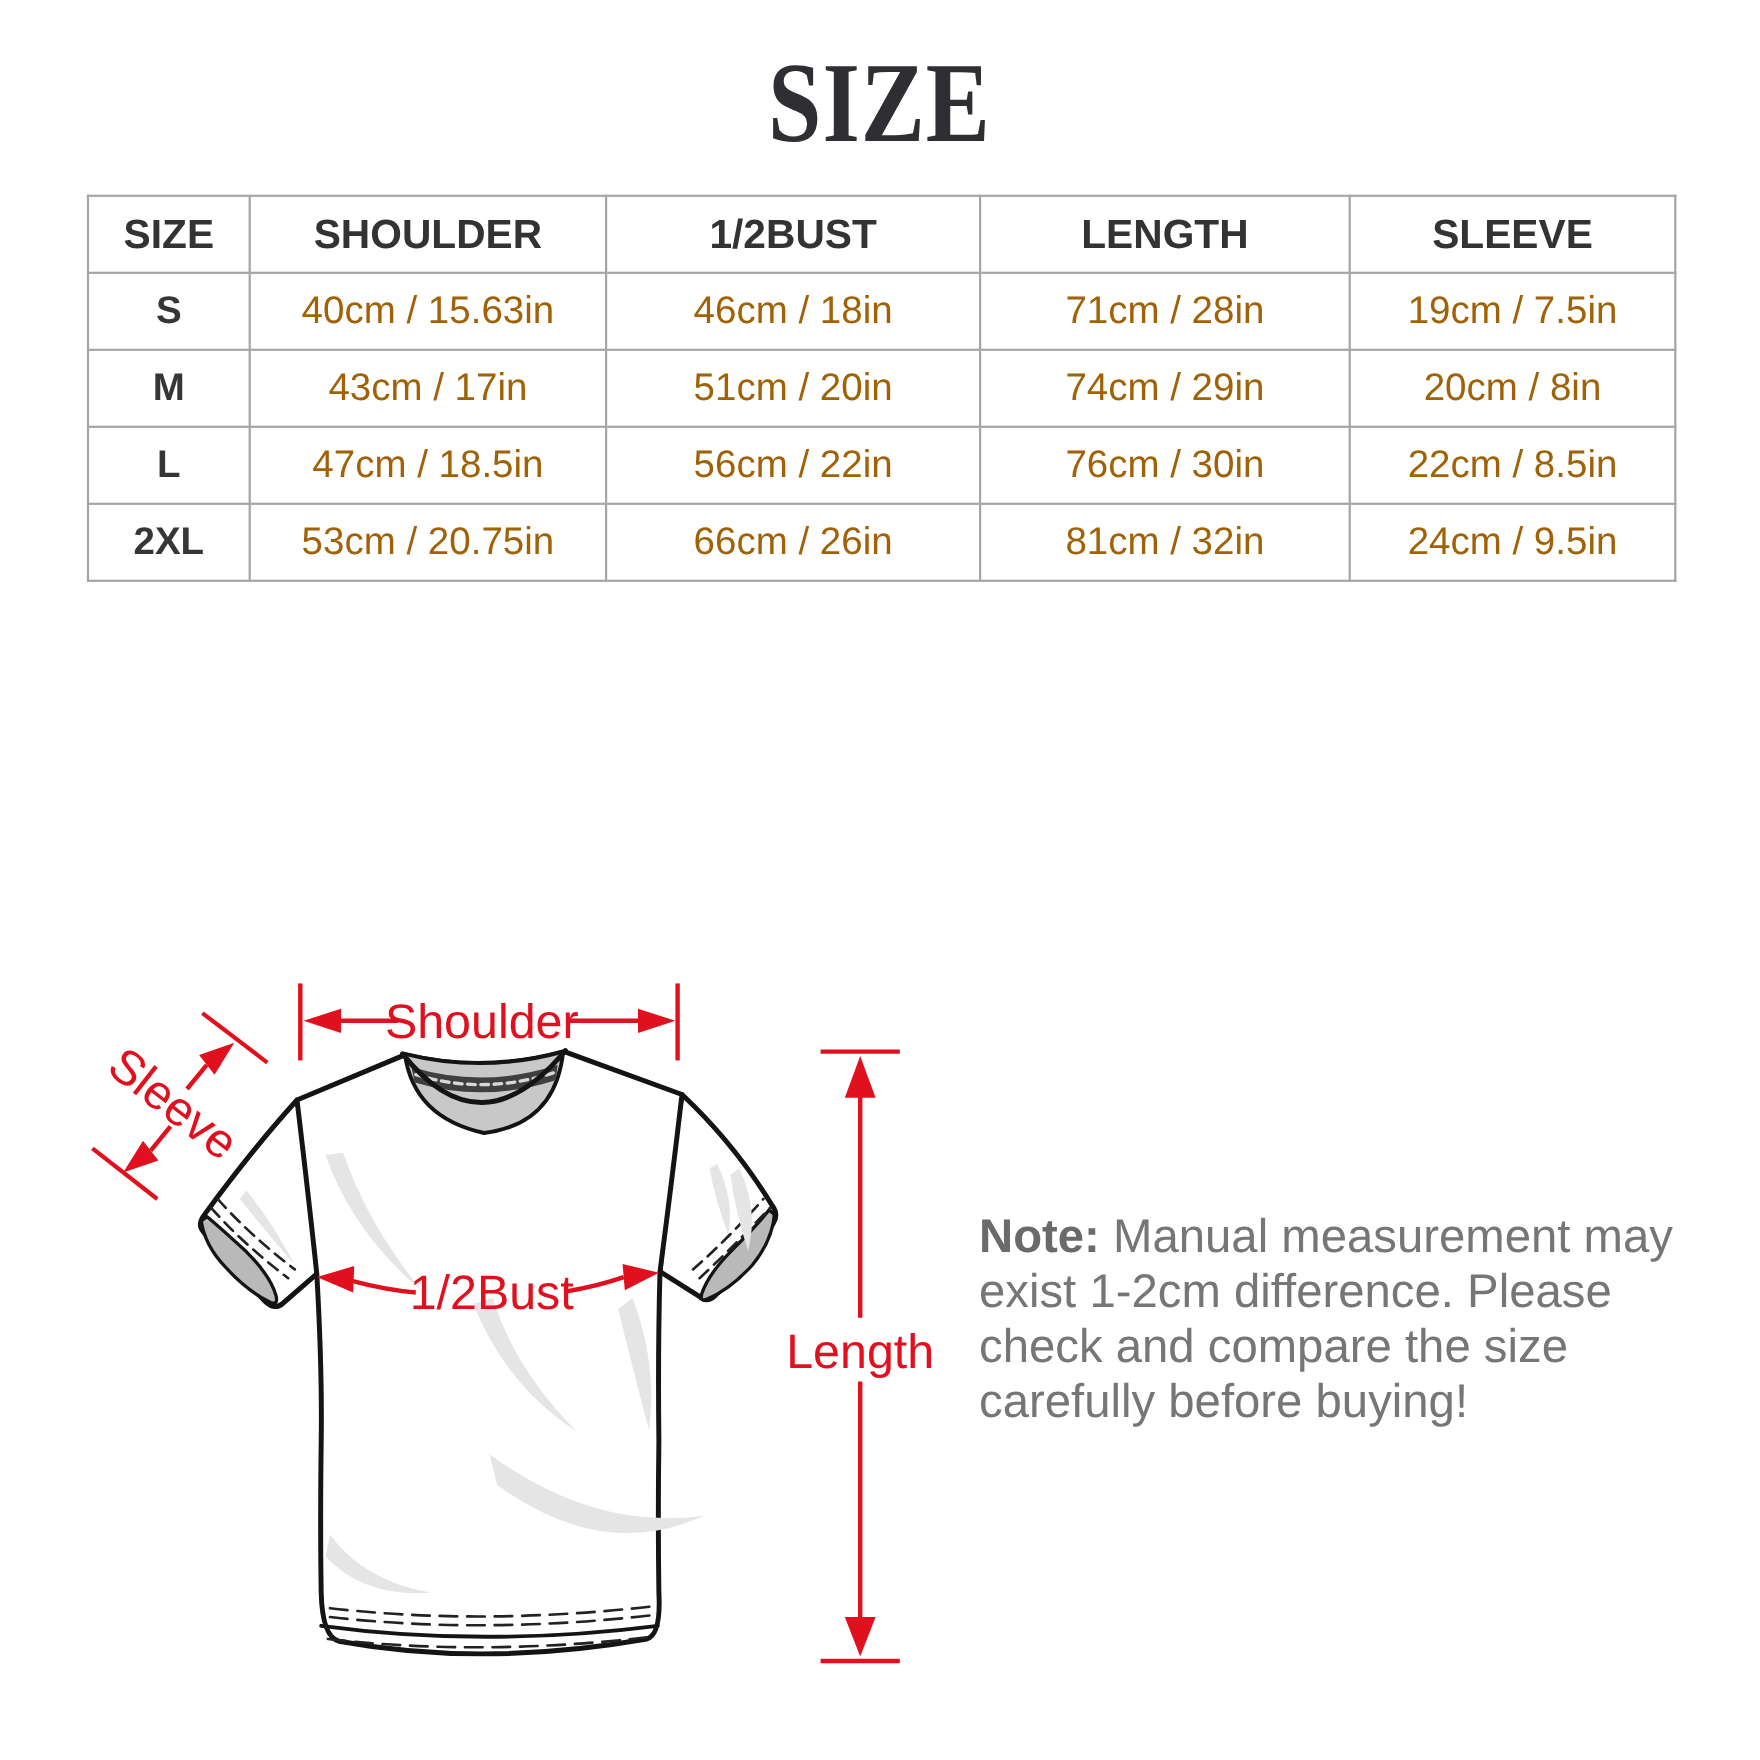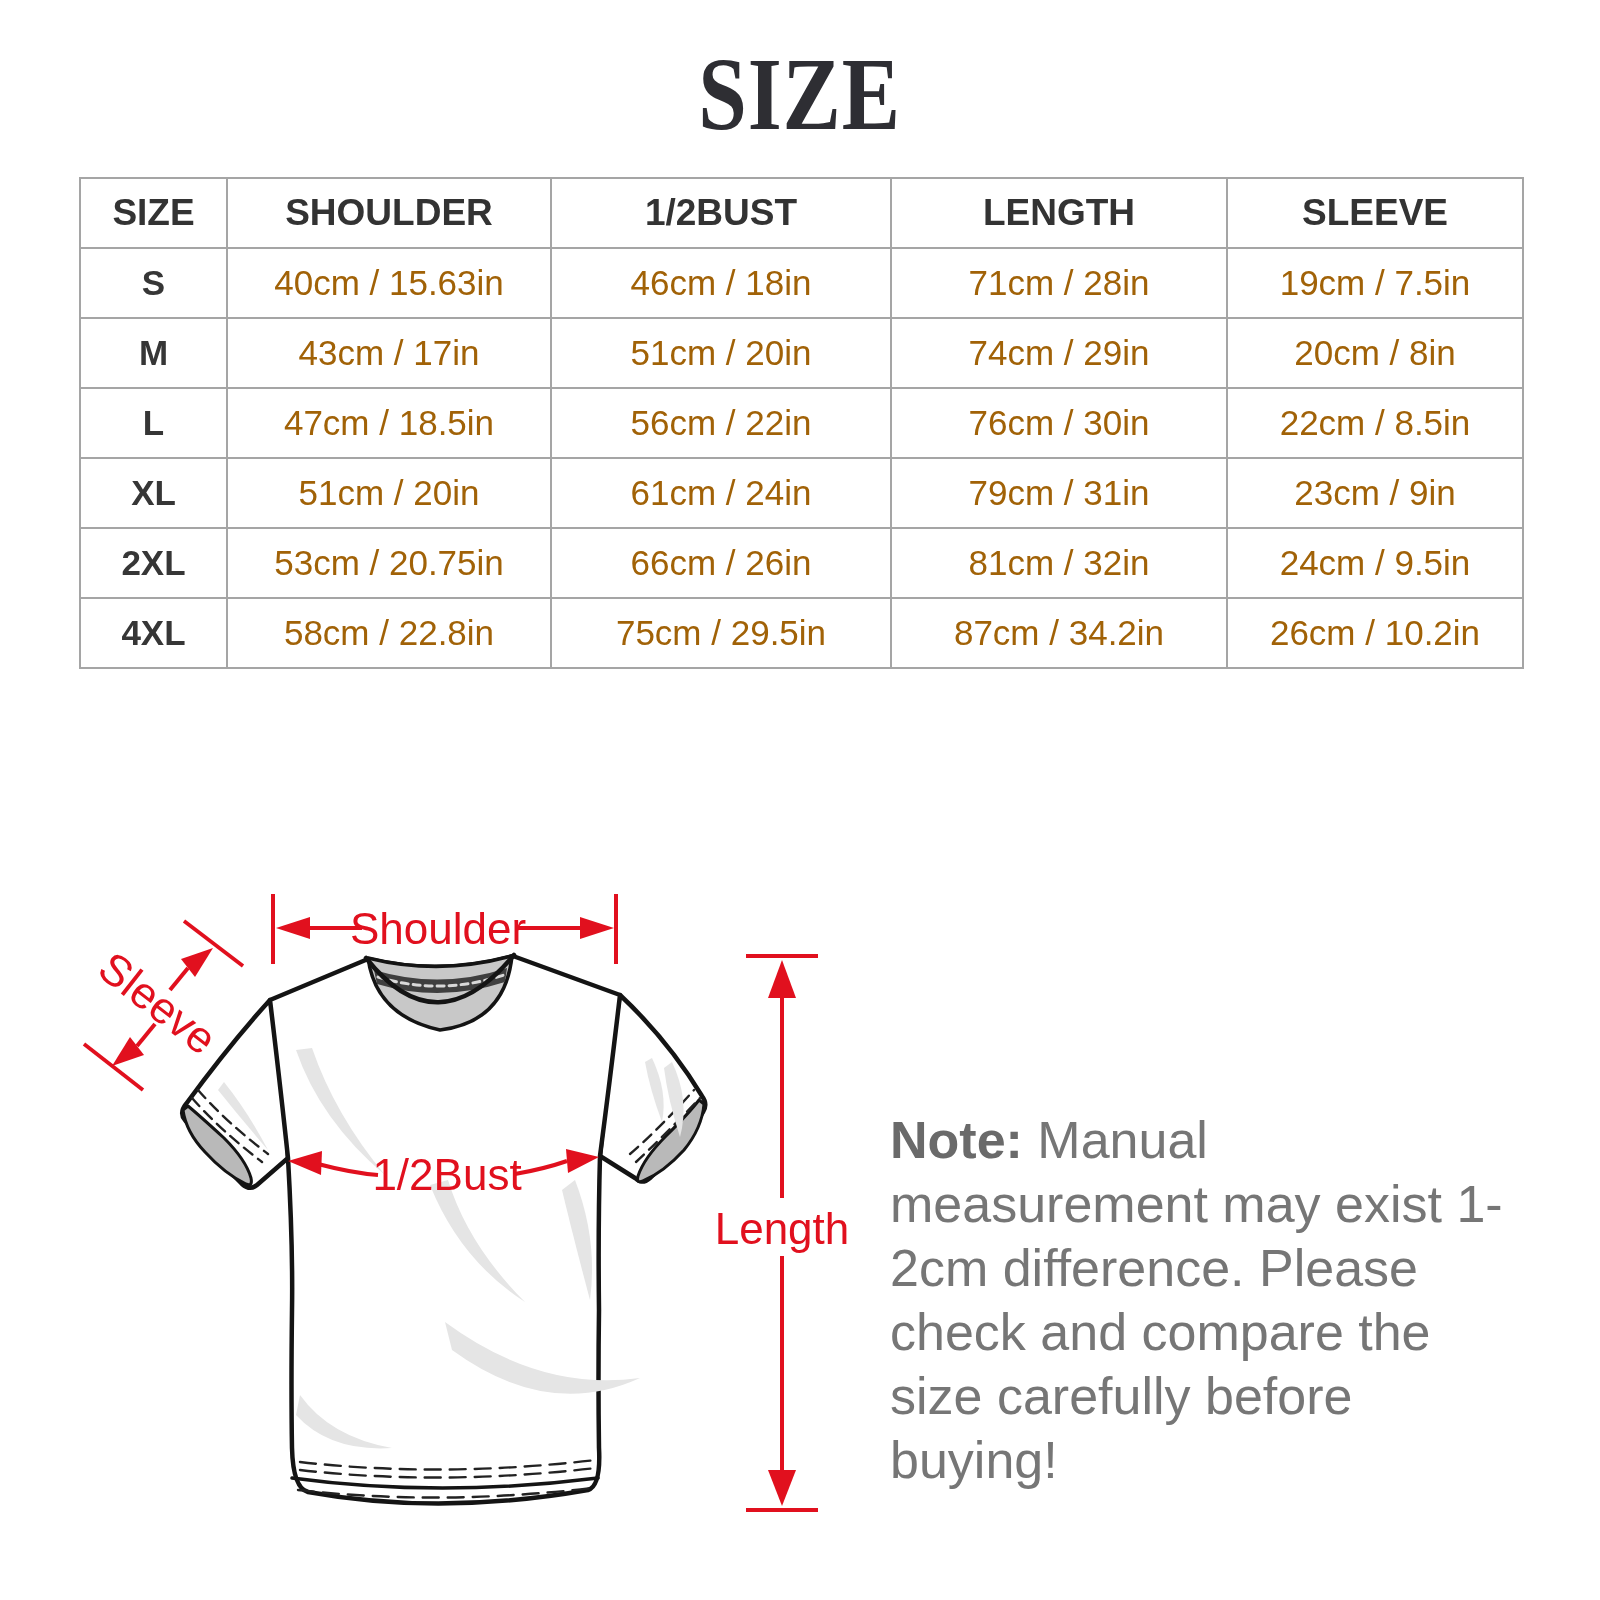--- a/index.html
+++ b/index.html
@@ -30,21 +30,21 @@
   }
   table.size-table td{
     font-size:35px;color:#a16207;font-weight:400;
   }
   table.size-table td.sz{
     font-weight:700;color:#363636;
   }
   
   .note{
     position:absolute;left:890px;top:1056px;width:640px;
-    font-size:52px;line-height:64px;color:#767676;
+    font-size:43px;line-height:50px;color:#767676;
   }
   .note b{color:#6a6a6a;font-weight:700;}
   
   svg.diagram{position:absolute;left:0;top:0;}
   .ann-text{font-family:"Liberation Sans", sans-serif;font-weight:400;}
 </style>
 </head>
 <body>
 
 <div class="title-wrap">
@@ -84,39 +84,25 @@
       <td>20cm / 8in</td>
     </tr>
     <tr>
       <td class="sz">L</td>
       <td>47cm / 18.5in</td>
       <td>56cm / 22in</td>
       <td>76cm / 30in</td>
       <td>22cm / 8.5in</td>
     </tr>
     <tr>
-      <td class="sz">XL</td>
-      <td>51cm / 20in</td>
-      <td>61cm / 24in</td>
-      <td>79cm / 31in</td>
-      <td>23cm / 9in</td>
-    </tr>
-    <tr>
       <td class="sz">2XL</td>
       <td>53cm / 20.75in</td>
       <td>66cm / 26in</td>
       <td>81cm / 32in</td>
       <td>24cm / 9.5in</td>
-    </tr>
-    <tr>
-      <td class="sz">4XL</td>
-      <td>58cm / 22.8in</td>
-      <td>75cm / 29.5in</td>
-      <td>87cm / 34.2in</td>
-      <td>26cm / 10.2in</td>
     </tr>
   </tbody>
 </table>
 
 <svg class="diagram" width="1600" height="1600" viewBox="0 0 1600 1600">
 
   <g stroke-linejoin="round" stroke-linecap="round">
 
     <path d="M 270,1000 Q 230,1044 186,1104 Q 179,1113 185,1120 Q 212,1154 242,1184
              Q 250,1191 257,1185 Q 272,1172 288,1158 Q 284,1070 270,1000 Z" fill="#ffffff" stroke="#141414" stroke-width="4.5"></path>

